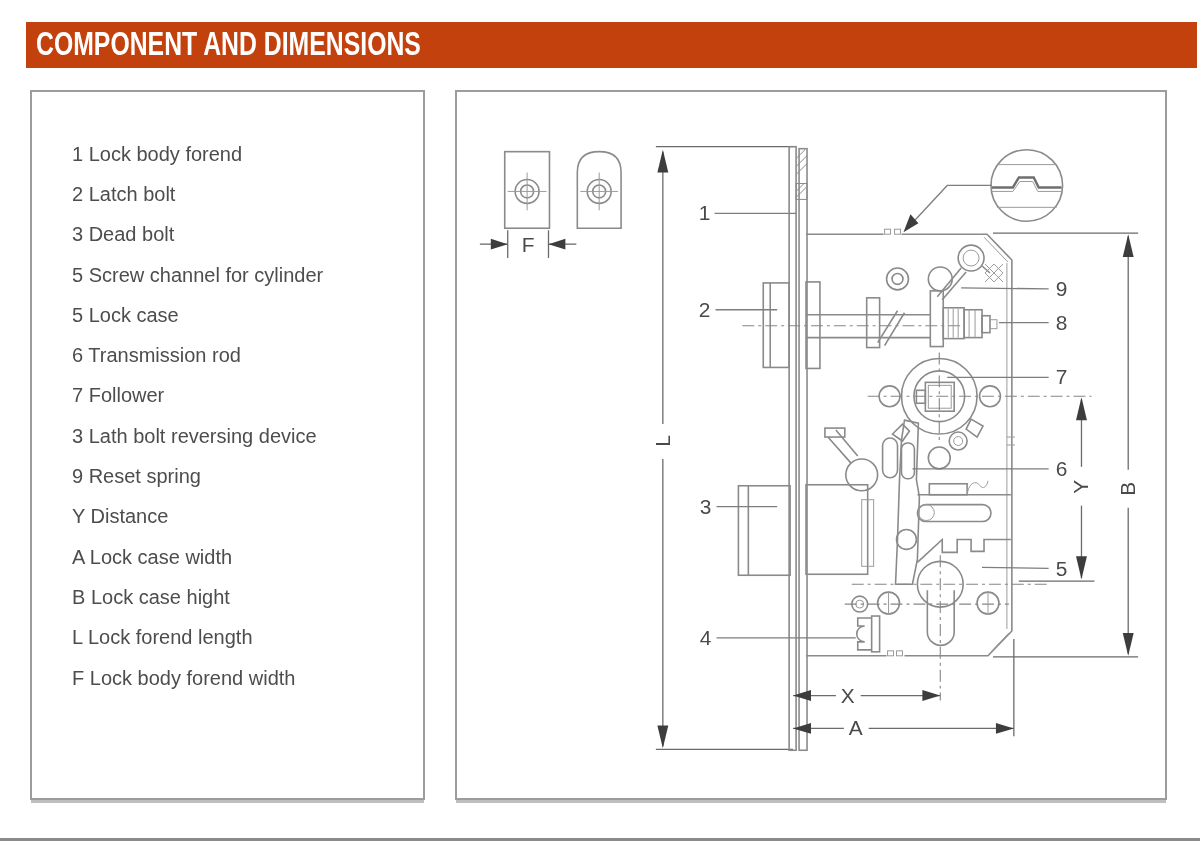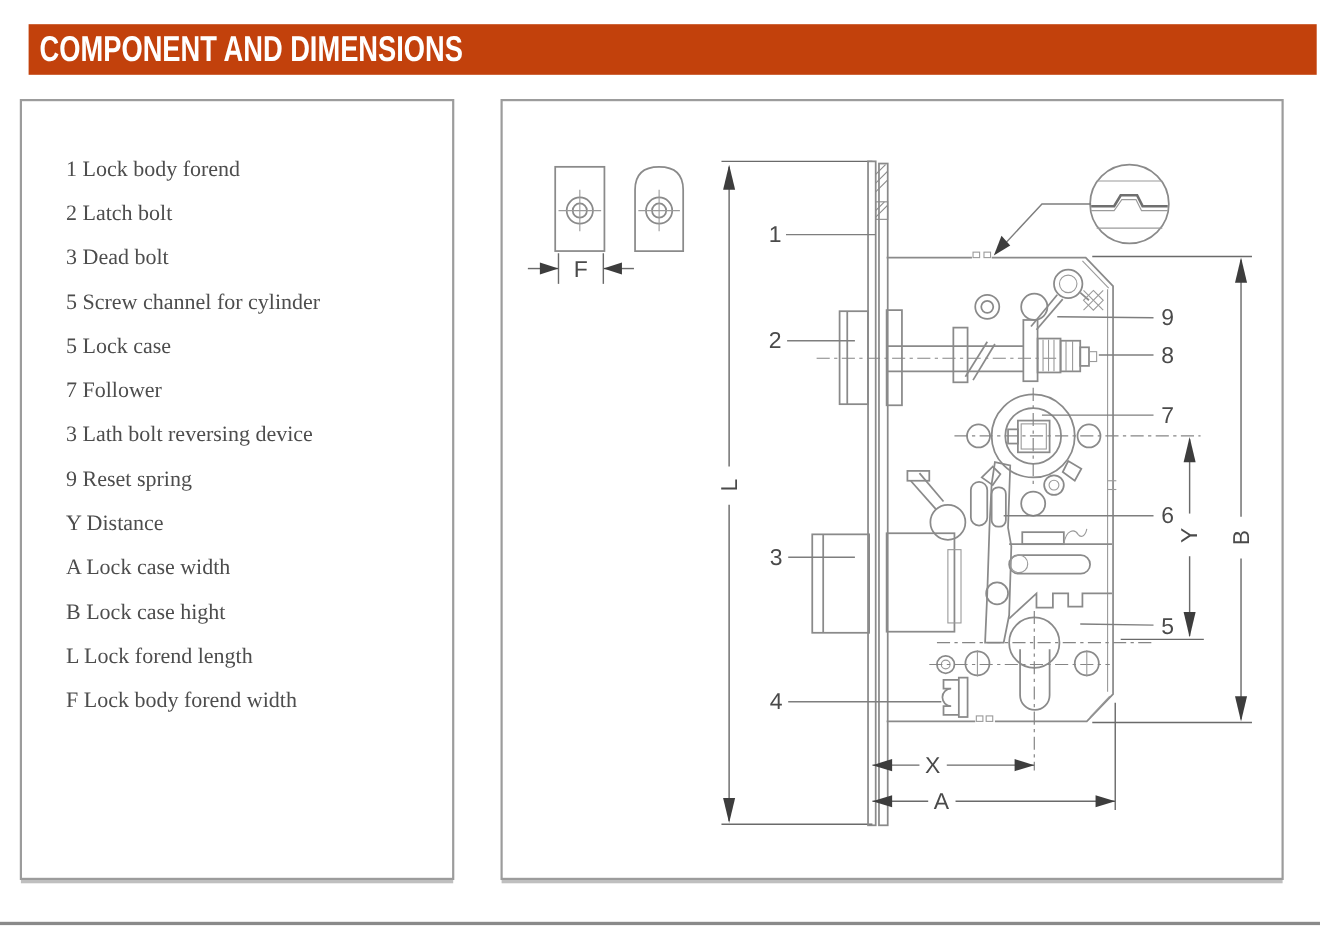--- a/index.html
+++ b/index.html
@@ -15,21 +15,21 @@
   .title-bar .title{
     color:#ffffff;font-weight:bold;font-size:31px;letter-spacing:0px;
     white-space:nowrap;display:inline-block;transform:scale(0.80,1.05);
     transform-origin:0 50%;margin-left:10px;
   }
   
   .panel{
     position:absolute;background:#ffffff;border:2px solid #9c9c9c;
     box-sizing:border-box;box-shadow:0 4px 0 -1px #bfbfbf;
   }
-  .legend-panel{left:18px;top:90px;width:395px;height:710px;font-family:Liberation Serif, serif;}
+  .legend-panel{left:30px;top:90px;width:395px;height:710px;}
   .diagram-panel{left:455px;top:90px;width:712px;height:710px;}
   .legend-list{
     list-style:none;margin:0;padding:42px 0 0 40px;
   }
   .legend-list li{
     height:40.3px;display:flex;align-items:center;
     font-size:20px;color:#4d4d4d;white-space:nowrap;
   }
   .diagram-panel svg{position:absolute;left:0;top:0;width:100%;height:100%;}
   
@@ -52,20 +52,21 @@
   <span class="title">COMPONENT AND DIMENSIONS</span>
 </div>
 
 <div class="panel legend-panel">
   <ul class="legend-list">
     <li>1 Lock body forend</li>
     <li>2 Latch bolt</li>
     <li>3 Dead bolt</li>
     <li>5 Screw channel for cylinder</li>
     <li>5 Lock case</li>
+    <li>6 Transmission rod</li>
     <li>7 Follower</li>
     <li>3 Lath bolt reversing device</li>
     <li>9 Reset spring</li>
     <li>Y Distance</li>
     <li>A Lock case width</li>
     <li>B Lock case hight</li>
     <li>L Lock forend length</li>
     <li>F Lock body forend width</li>
   </ul>
 </div>

